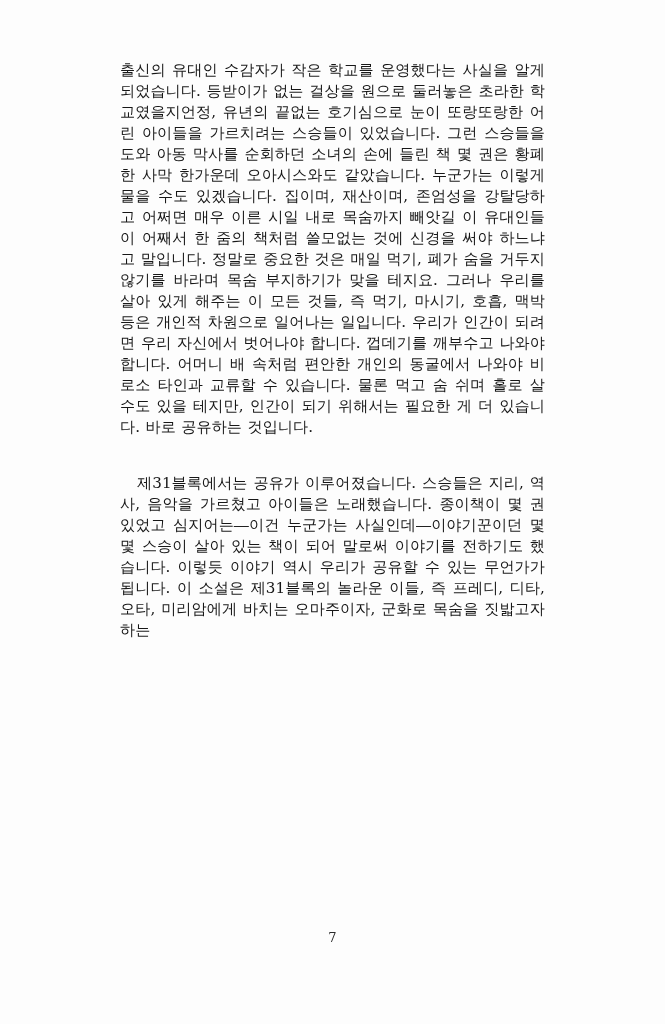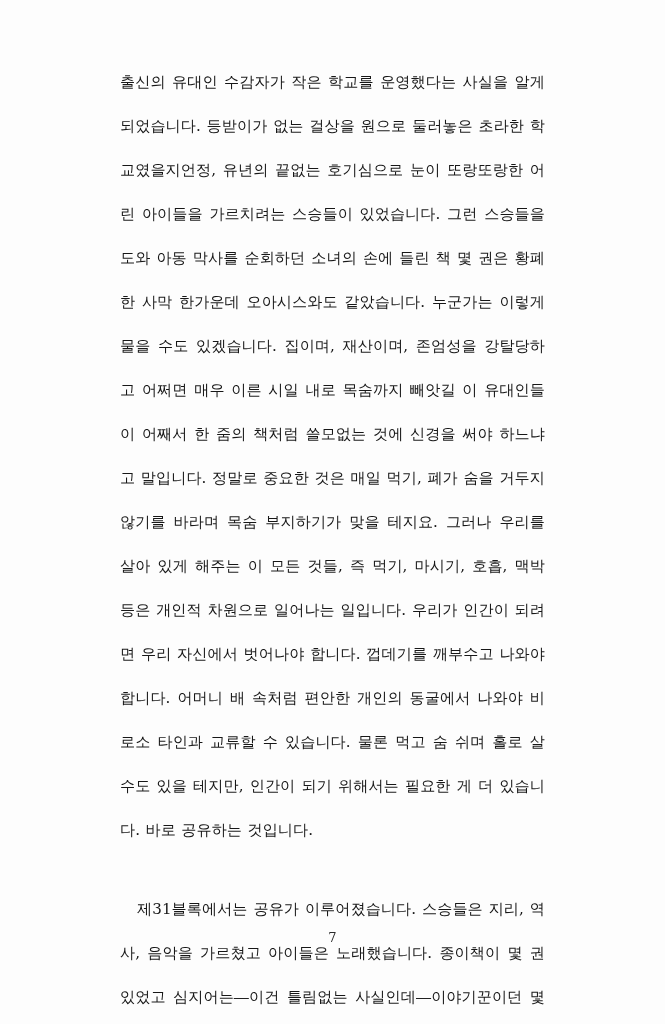--- a/index.html
+++ b/index.html
@@ -25,21 +25,21 @@
   }
   .text-column {
     position: absolute;
     left: 120px;
     top: 60px;
     width: 425px;
   }
   p.body-par {
     margin: 0;
     font-size: 15.1px;
-    line-height: 44px;
+    line-height: 21px;
     text-align: justify;
     text-justify: inter-character;
     letter-spacing: 0.1px;
     word-spacing: 0.5px;
     color: #171717;
   }
   p.body-par.indent {
     text-indent: 17px;
   }
   p.spacer-par {
@@ -57,16 +57,16 @@
     font-family: "DejaVu Serif", "Liberation Serif", serif;
   }
 </style>
 </head>
 <body>
 
 <div class="page">
   <div class="text-column">
     <p class="body-par">출신의 유대인 수감자가 작은 학교를 운영했다는 사실을 알게 되었습니다. 등받이가 없는 걸상을 원으로 둘러놓은 초라한 학교였을지언정, 유년의 끝없는 호기심으로 눈이 또랑또랑한 어린 아이들을 가르치려는 스승들이 있었습니다. 그런 스승들을 도와 아동 막사를 순회하던 소녀의 손에 들린 책 몇 권은 황폐한 사막 한가운데 오아시스와도 같았습니다. 누군가는 이렇게 물을 수도 있겠습니다. 집이며, 재산이며, 존엄성을 강탈당하고 어쩌면 매우 이른 시일 내로 목숨까지 빼앗길 이 유대인들이 어째서 한 줌의 책처럼 쓸모없는 것에 신경을 써야 하느냐고 말입니다. 정말로 중요한 것은 매일 먹기, 폐가 숨을 거두지 않기를 바라며 목숨 부지하기가 맞을 테지요. 그러나 우리를 살아 있게 해주는 이 모든 것들, 즉 먹기, 마시기, 호흡, 맥박 등은 개인적 차원으로 일어나는 일입니다. 우리가 인간이 되려면 우리 자신에서 벗어나야 합니다. 껍데기를 깨부수고 나와야 합니다. 어머니 배 속처럼 편안한 개인의 동굴에서 나와야 비로소 타인과 교류할 수 있습니다. 물론 먹고 숨 쉬며 홀로 살 수도 있을 테지만, 인간이 되기 위해서는 필요한 게 더 있습니다. 바로 공유하는 것입니다.</p>
     <p class="spacer-par"></p>
-    <p class="body-par indent">제31블록에서는 공유가 이루어졌습니다. 스승들은 지리, 역사, 음악을 가르쳤고 아이들은 노래했습니다. 종이책이 몇 권 있었고 심지어는―이건 틀림없는 사실인데―이야기꾼이던 몇몇 스승이 살아 있는 책이 되어 말로써 이야기를 전하기도 했습니다. 이렇듯 이야기 역시 우리가 공유할 수 있는 무언가가 됩니다. 이 소설은 제31블록의 놀라운 이들, 즉 프레디, 디타, 오타, 미리암에게 바치는 오마주이자, 군화로 목숨을 짓밟고자 하는</p>
+    <p class="body-par indent">제31블록에서는 공유가 이루어졌습니다. 스승들은 지리, 역사, 음악을 가르쳤고 아이들은 노래했습니다. 종이책이 몇 권 있었고 심지어는―이건 누군가는 사실인데―이야기꾼이던 몇몇 스승이 살아 있는 책이 되어 말로써 이야기를 전하기도 했습니다. 이렇듯 이야기 역시 우리가 공유할 수 있는 무언가가 됩니다. 이 소설은 제31블록의 놀라운 이들, 즉 프레디, 디타, 오타, 미리암에게 바치는 오마주이자, 군화로 목숨을 짓밟고자 하는</p>
   </div>
   <div class="page-number">7</div>
 </div>
 
 </body></html>

